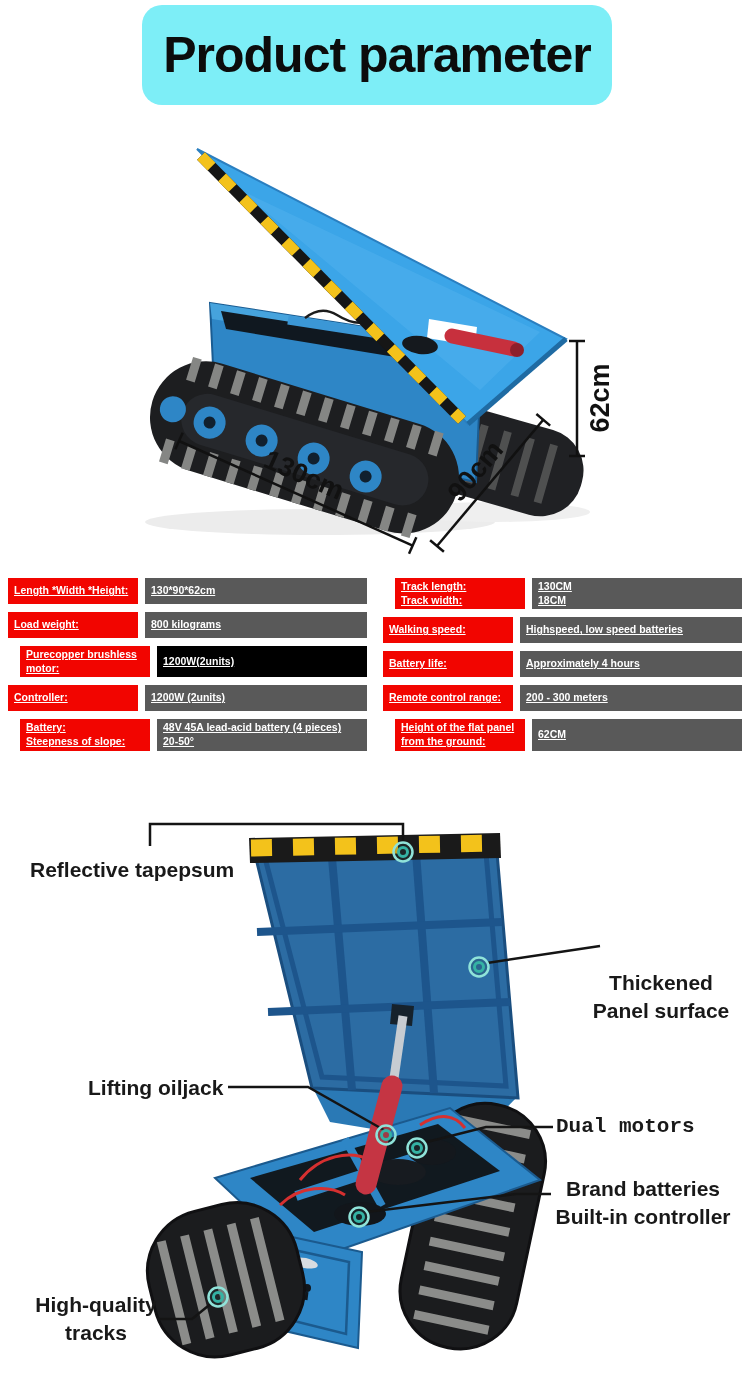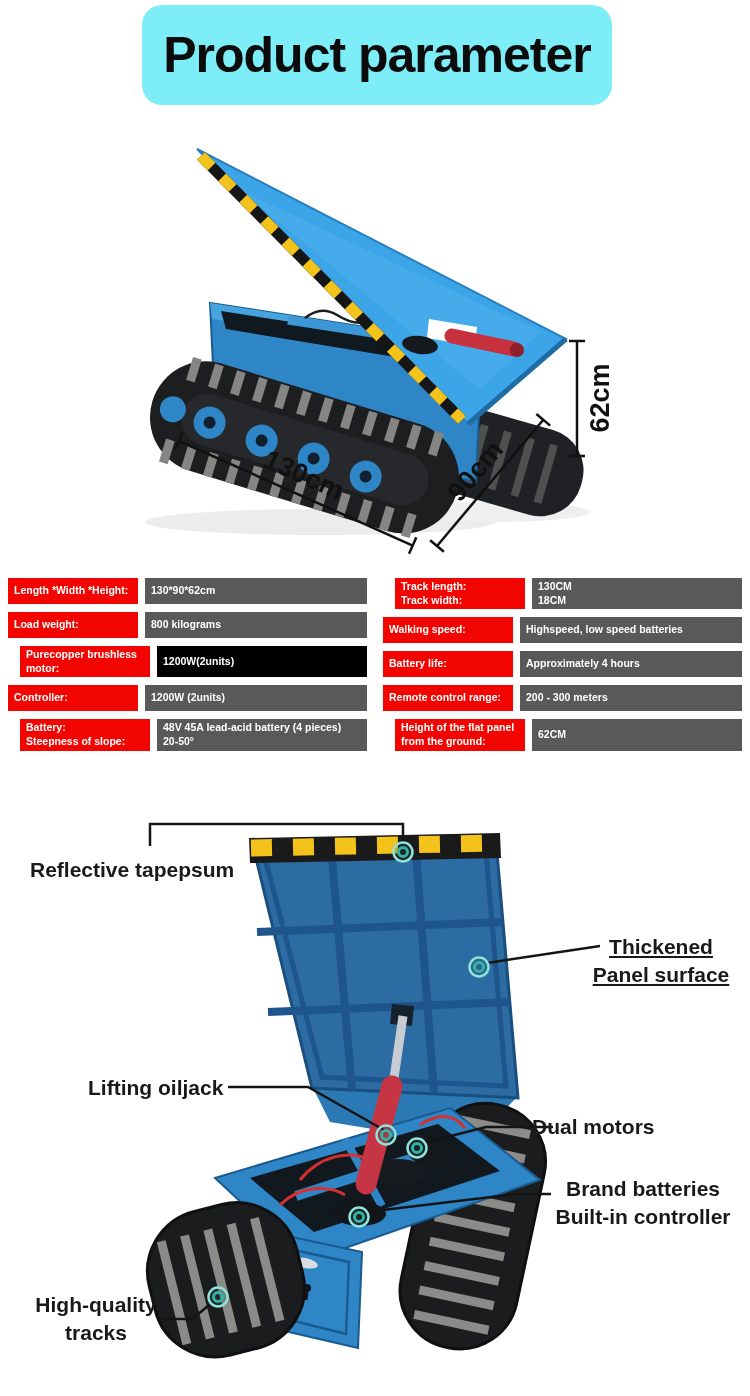--- a/index.html
+++ b/index.html
@@ -23,21 +23,21 @@
   }
   
   .spec-table{position:absolute;left:8px;top:578px;width:734px;display:flex;gap:16px;}
   .spec-col{flex:1;display:flex;flex-direction:column;gap:8px;}
   .spec-row{display:flex;gap:7px;align-items:stretch;}
   .spec-row.h1{min-height:26px;}
   .spec-row.h2{min-height:30px;padding-left:12px;}
   .spec-label,.spec-value{
     color:#ffffff;font-size:10.5px;font-weight:bold;line-height:1.3;
     padding:2px 6px;display:flex;flex-direction:column;justify-content:center;
-    white-space:pre-line;box-sizing:border-box;
+    white-space:pre-line;box-sizing:border-box;text-decoration:underline;
   }
   .spec-label{flex:0 0 130px;width:130px;}
   .spec-value{flex:1;}
   
   .callout{
     position:absolute;font-weight:bold;color:#191919;font-size:21px;
     line-height:1.32;white-space:pre-line;
   }
   .callout.center{text-align:center;}
 </style>
@@ -261,22 +261,22 @@
           <circle r="4.5" stroke="#35b3a4" stroke-width="3" fill="none"></circle>
       </g>
       <g transform="translate(218 1297)">
         <circle r="9.5" stroke="#8fe3d9" stroke-width="2.5" fill="rgba(40,80,80,0.25)"></circle>
           <circle r="4.5" stroke="#35b3a4" stroke-width="3" fill="none"></circle>
       </g>
     </g>
   </svg>
 
   <div class="callout" style="left:30px;top:856px;">Reflective tapepsum</div>
-  <div class="callout center" style="left:583px;top:933px;width:156px;text-decoration:underline;">Thickened
+  <div class="callout center" style="left:583px;top:969px;width:156px;">Thickened
 Panel surface</div>
   <div class="callout" style="left:88px;top:1074px;">Lifting oiljack</div>
-  <div class="callout" style="left:532px;top:1113px;">Dual motors</div>
+  <div class="callout" style="left:556px;top:1113px;font-family:Liberation Mono, monospace;">Dual motors</div>
   <div class="callout center" style="left:547px;top:1175px;width:192px;">Brand batteries
 Built-in controller</div>
   <div class="callout center" style="left:28px;top:1291px;width:136px;">High-quality
 tracks</div>
 
 </div>
 
 </body></html>

